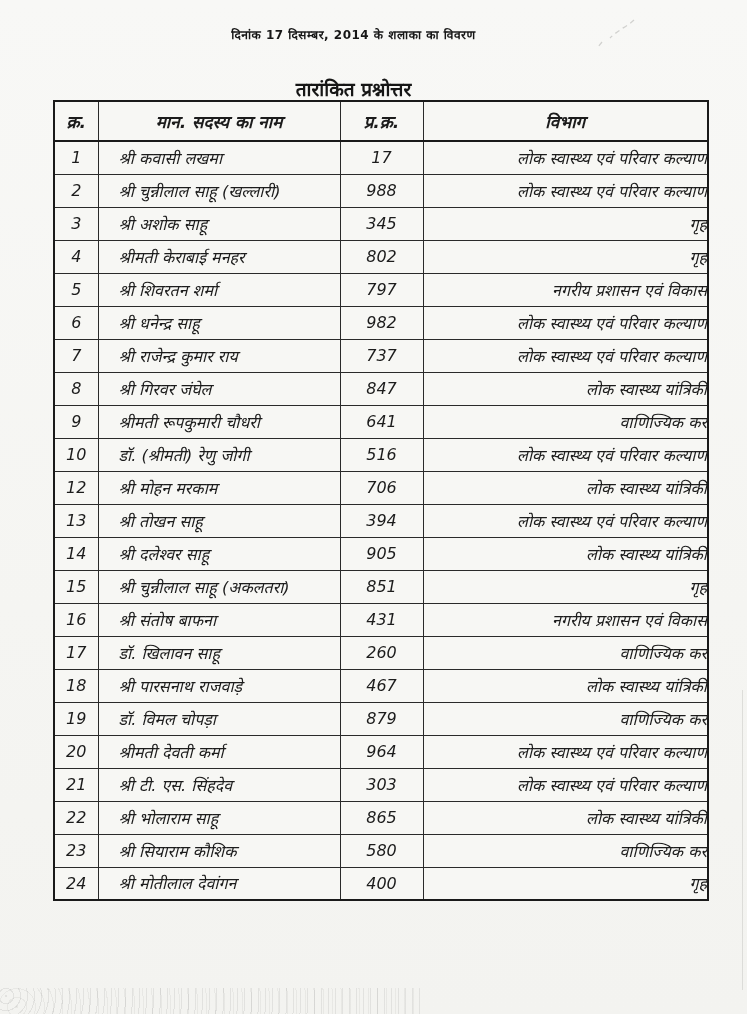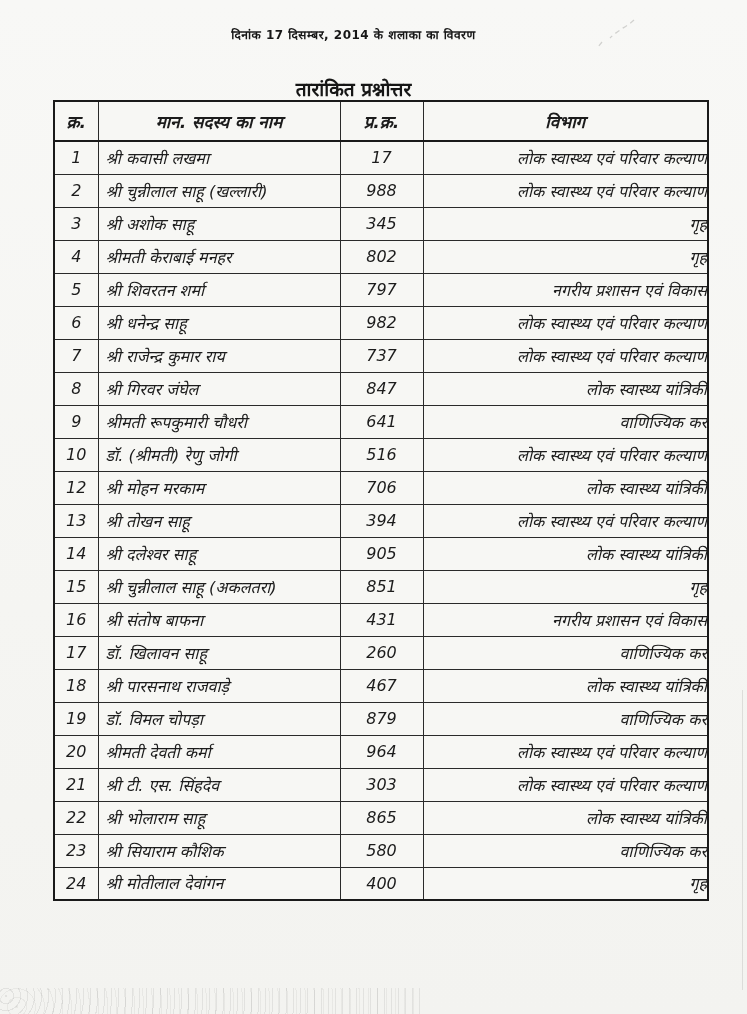--- a/index.html
+++ b/index.html
@@ -60,21 +60,21 @@
     text-align: center;
     vertical-align: middle;
     background: #f7f7f4;
   }
   .sheet-table tbody td {
     height: 33px;
     vertical-align: middle;
     background: #f7f7f4;
   }
   .td-sn  { text-align: center; }
-  .td-name{ text-align: left; padding-left: 7px; }
+  .td-name{ text-align: left; padding-left: 20px; }
   .td-qno { text-align: center; }
   .td-dept{ text-align: right; padding-left: 5px; }
   .scan-squiggle {
     position: absolute;
     top: 16px; left: 588px;
     opacity: 0.55;
   }
   .scan-noise-bottom {
     position: absolute;
     bottom: 0; left: 0;

